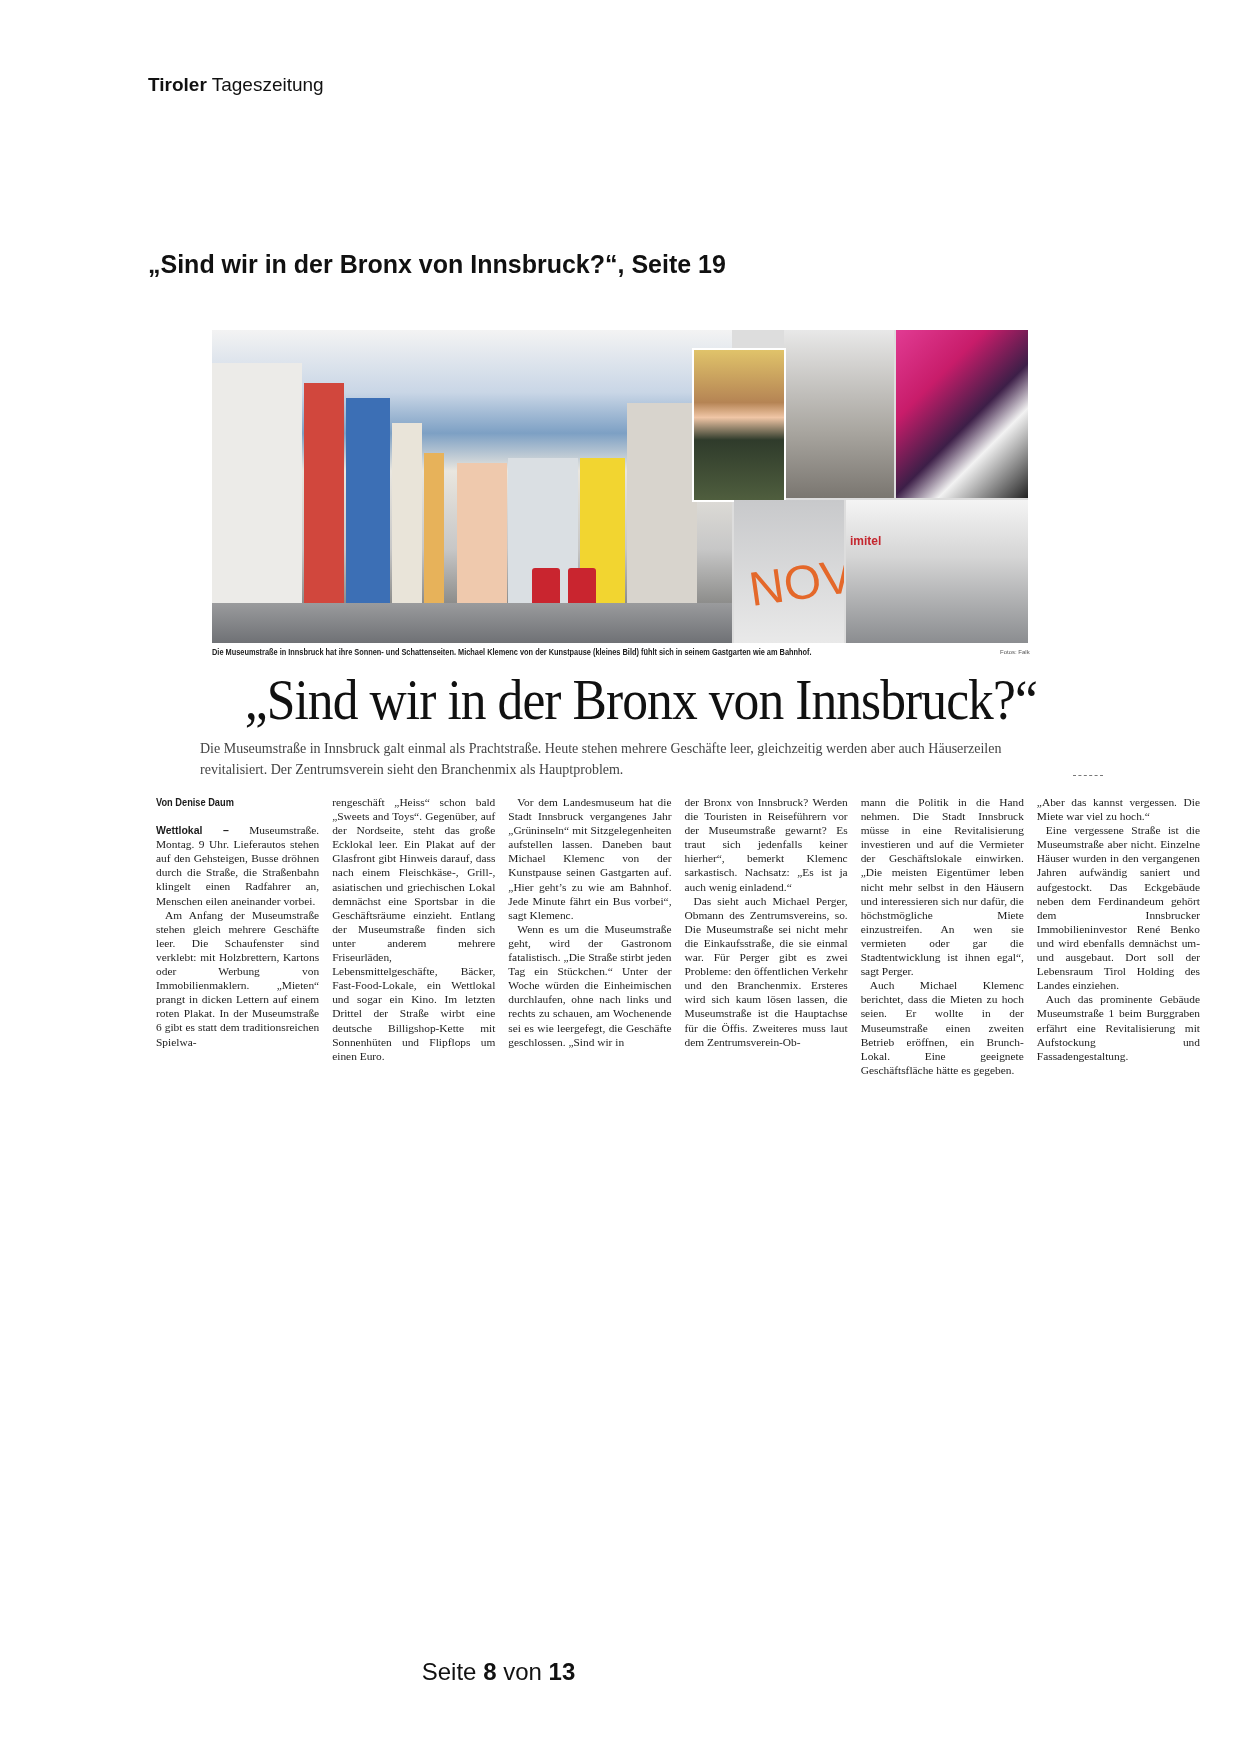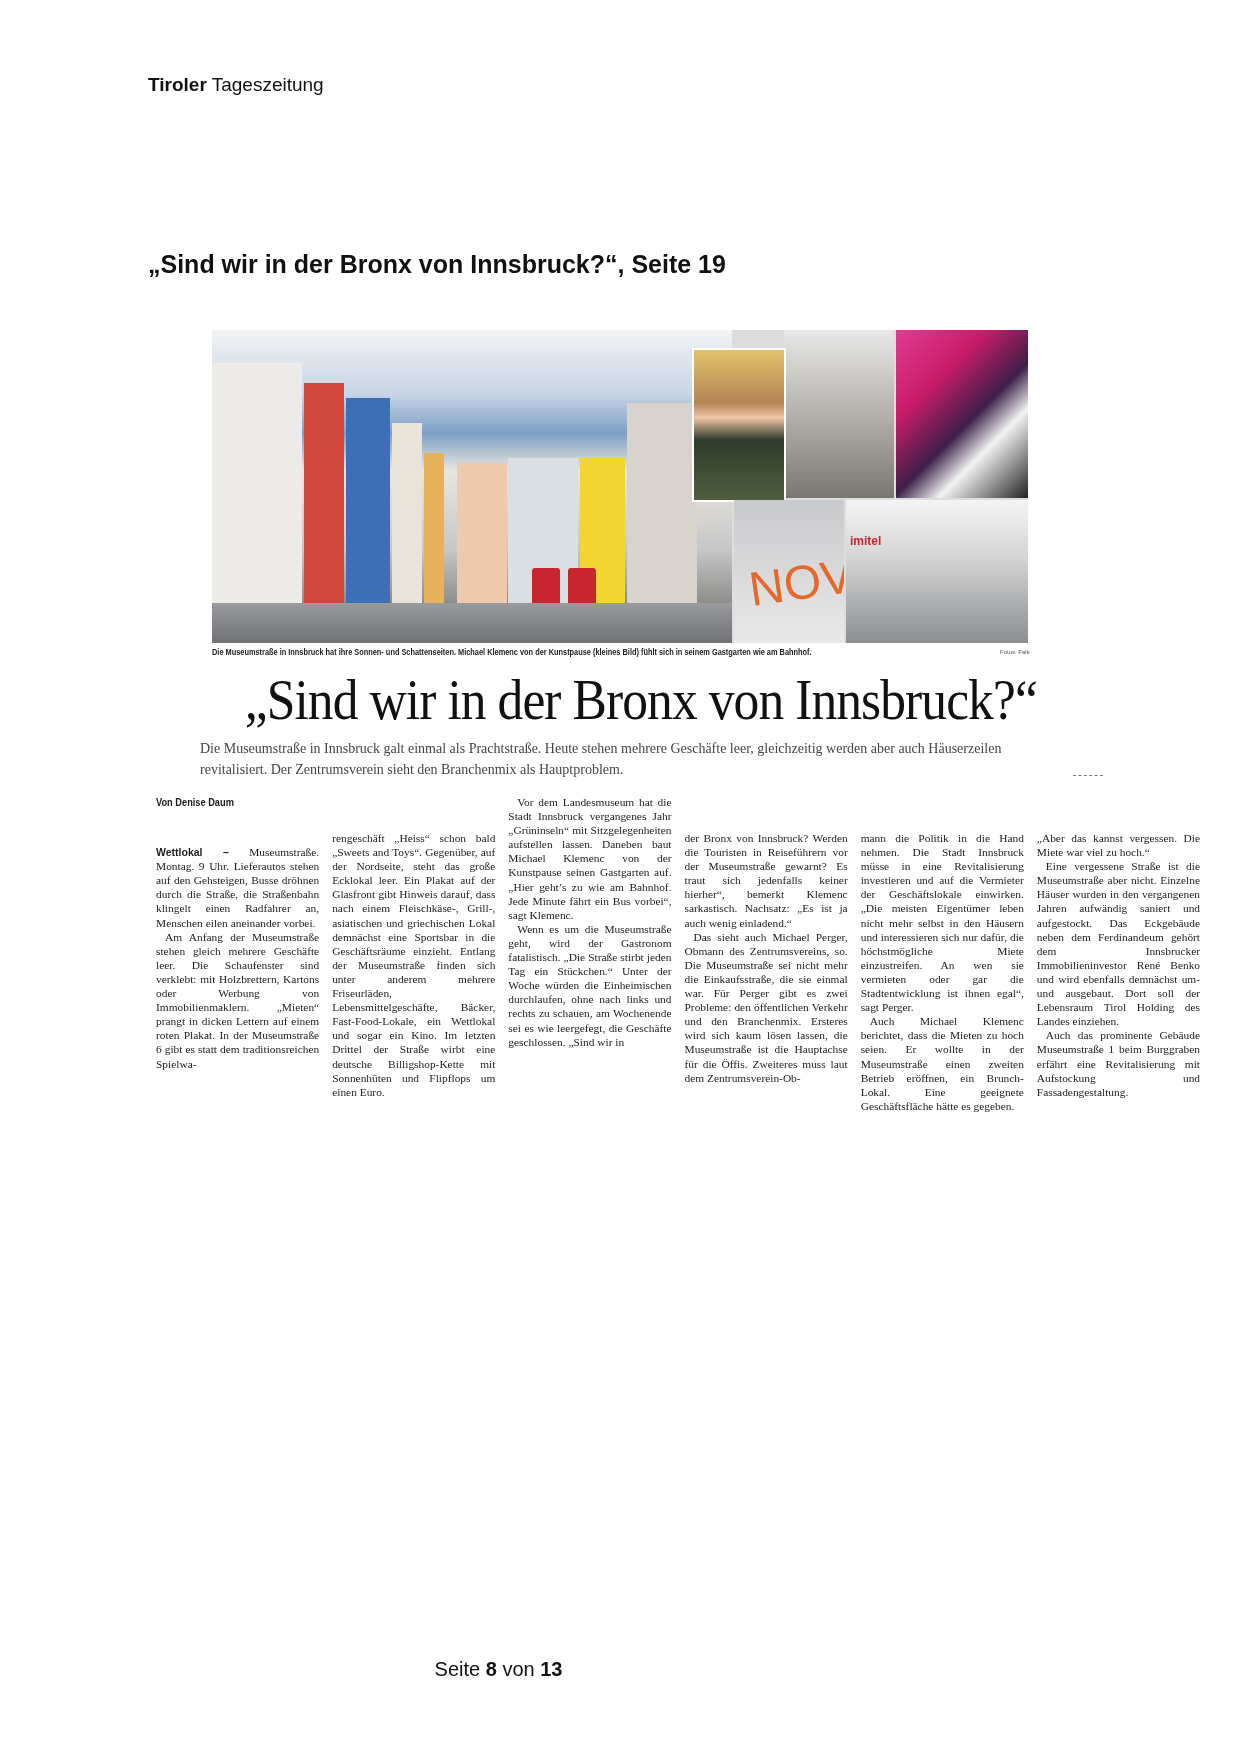--- a/index.html
+++ b/index.html
@@ -23,28 +23,28 @@
   .graffiti-mark { position: absolute; left: 15px; top: 55px; color: #e4682a; font-size: 48px; font-family: "Liberation Sans", sans-serif; transform: rotate(-8deg); }
   .shop-sign { position: absolute; left: 4px; top: 34px; color: #c4262e; font-size: 12px; font-weight: bold; text-align: center; }
 
   .caption { position: absolute; left: 212px; top: 647px; font-size: 9px; font-weight: bold; font-family: "Liberation Sans", sans-serif; color: #222; transform: scaleX(0.82); transform-origin: left; white-space: nowrap; }
   .credit { position: absolute; left: 1000px; top: 649px; font-size: 6px; color: #555; }
 
   .headline { position: absolute; left: 212px; top: 668px; width: 820px; font-family: "Liberation Serif", serif; font-size: 56px; color: #111; text-align: center; letter-spacing: -1px; transform: scaleX(0.92); transform-origin: center; white-space: nowrap; }
   .subline { position: absolute; left: 200px; top: 738px; width: 840px; font-family: "Liberation Serif", serif; font-size: 14px; color: #444; text-align: left; line-height: 21px; }
   .dash { position: absolute; left: 1073px; top: 775px; width: 30px; height: 1px; border-top: 1px dashed #777; }
 
-  .columns { position: absolute; left: 156px; top: 795px; width: 1044px; display: flex; gap: 13px; }
+  .columns { position: absolute; left: 156px; top: 795px; width: 1044px; display: flex; gap: 13px; justify-content: center; }
   .col { width: 165px; font-family: "Liberation Serif", serif; font-size: 11.4px; line-height: 14.1px; color: #1b1b1b; text-align: justify; hyphens: manual; }
   .col p { margin: 0; text-indent: 9px; }
-  .col p.noindent { text-indent: 0; margin-top: 36px; }
+  .col p.noindent { text-indent: 0; }
   .byline { font-family: "Liberation Sans", sans-serif; font-weight: bold; font-size: 10.5px; margin-bottom: 14px; transform: scaleX(0.88); transform-origin: left; }
   .dateline { font-family: "Liberation Sans", sans-serif; font-weight: bold; font-size: 10.5px; }
 
-  .footer { position: absolute; left: 0; width: 997px; top: 1658px; text-align: center; font-size: 20px; }
+  .footer { position: absolute; left: 0; width: 997px; top: 1658px; text-align: center; font-size: 24px; }
 </style>
 </head>
 <body>
 
 <div class="source">
   <b>Tiroler</b>
   <span>Tageszeitung</span>
 </div>
 
 <div class="article-ref">„Sind wir in der Bronx von Innsbruck?“, Seite 19</div>

